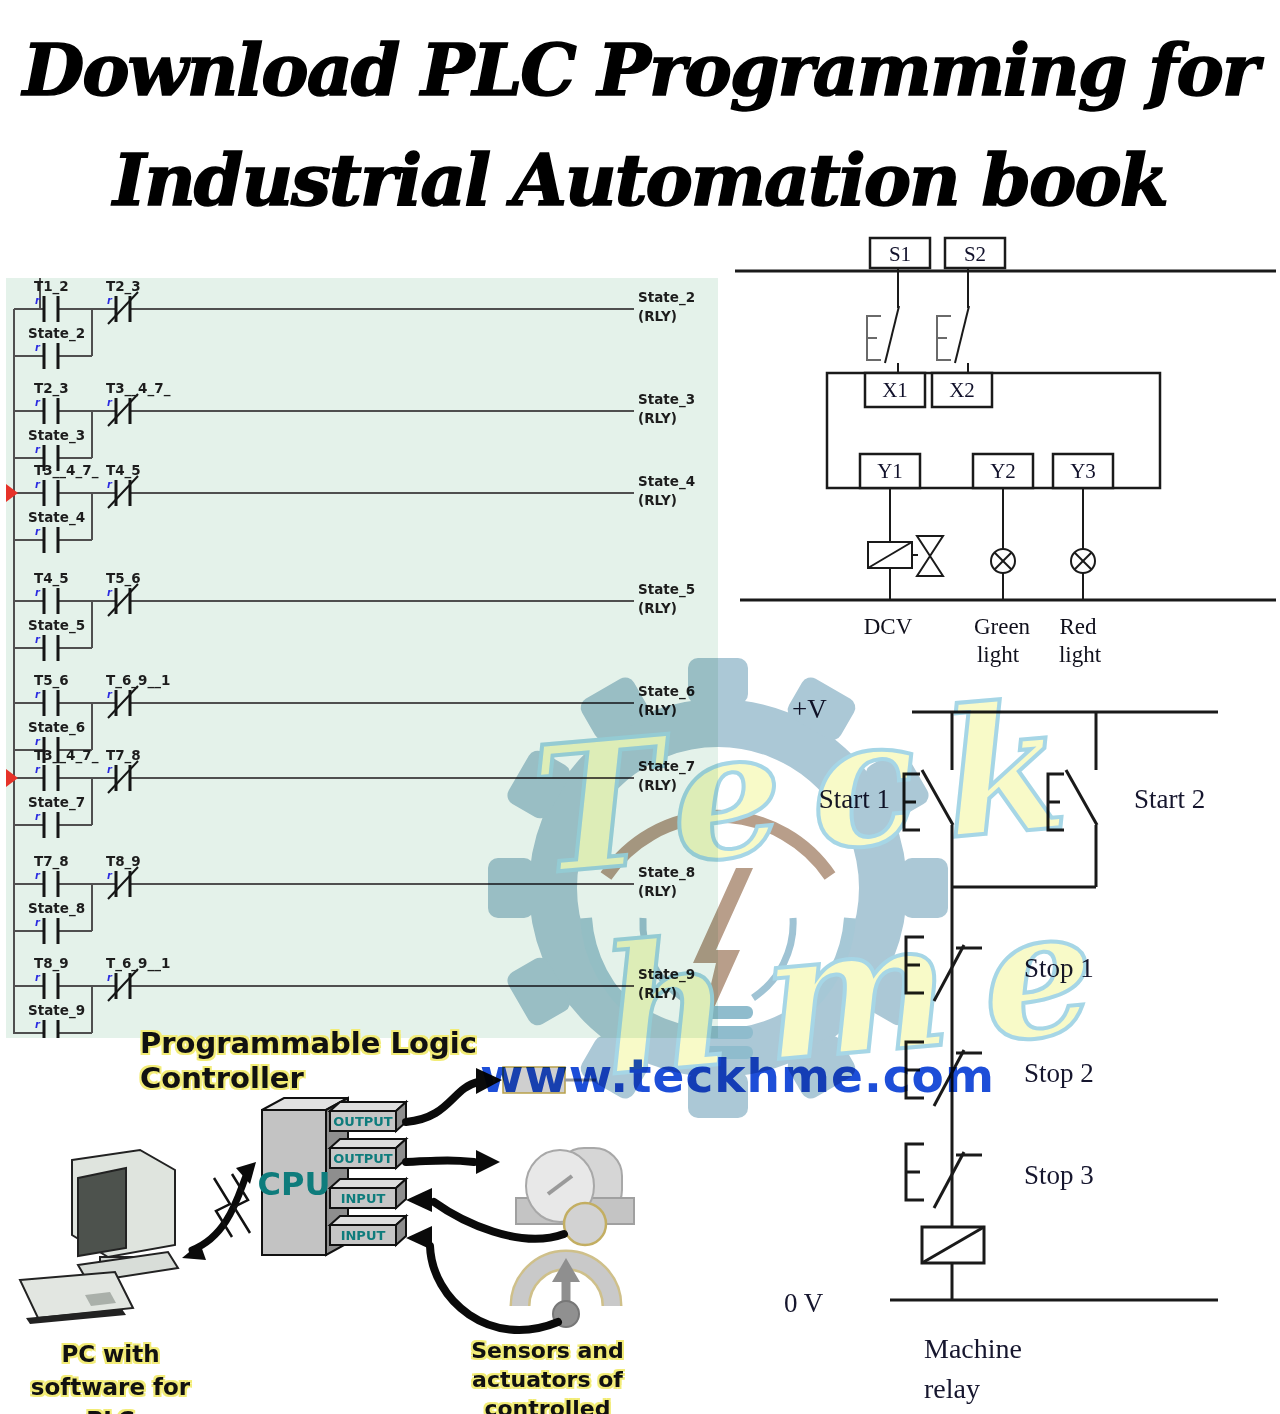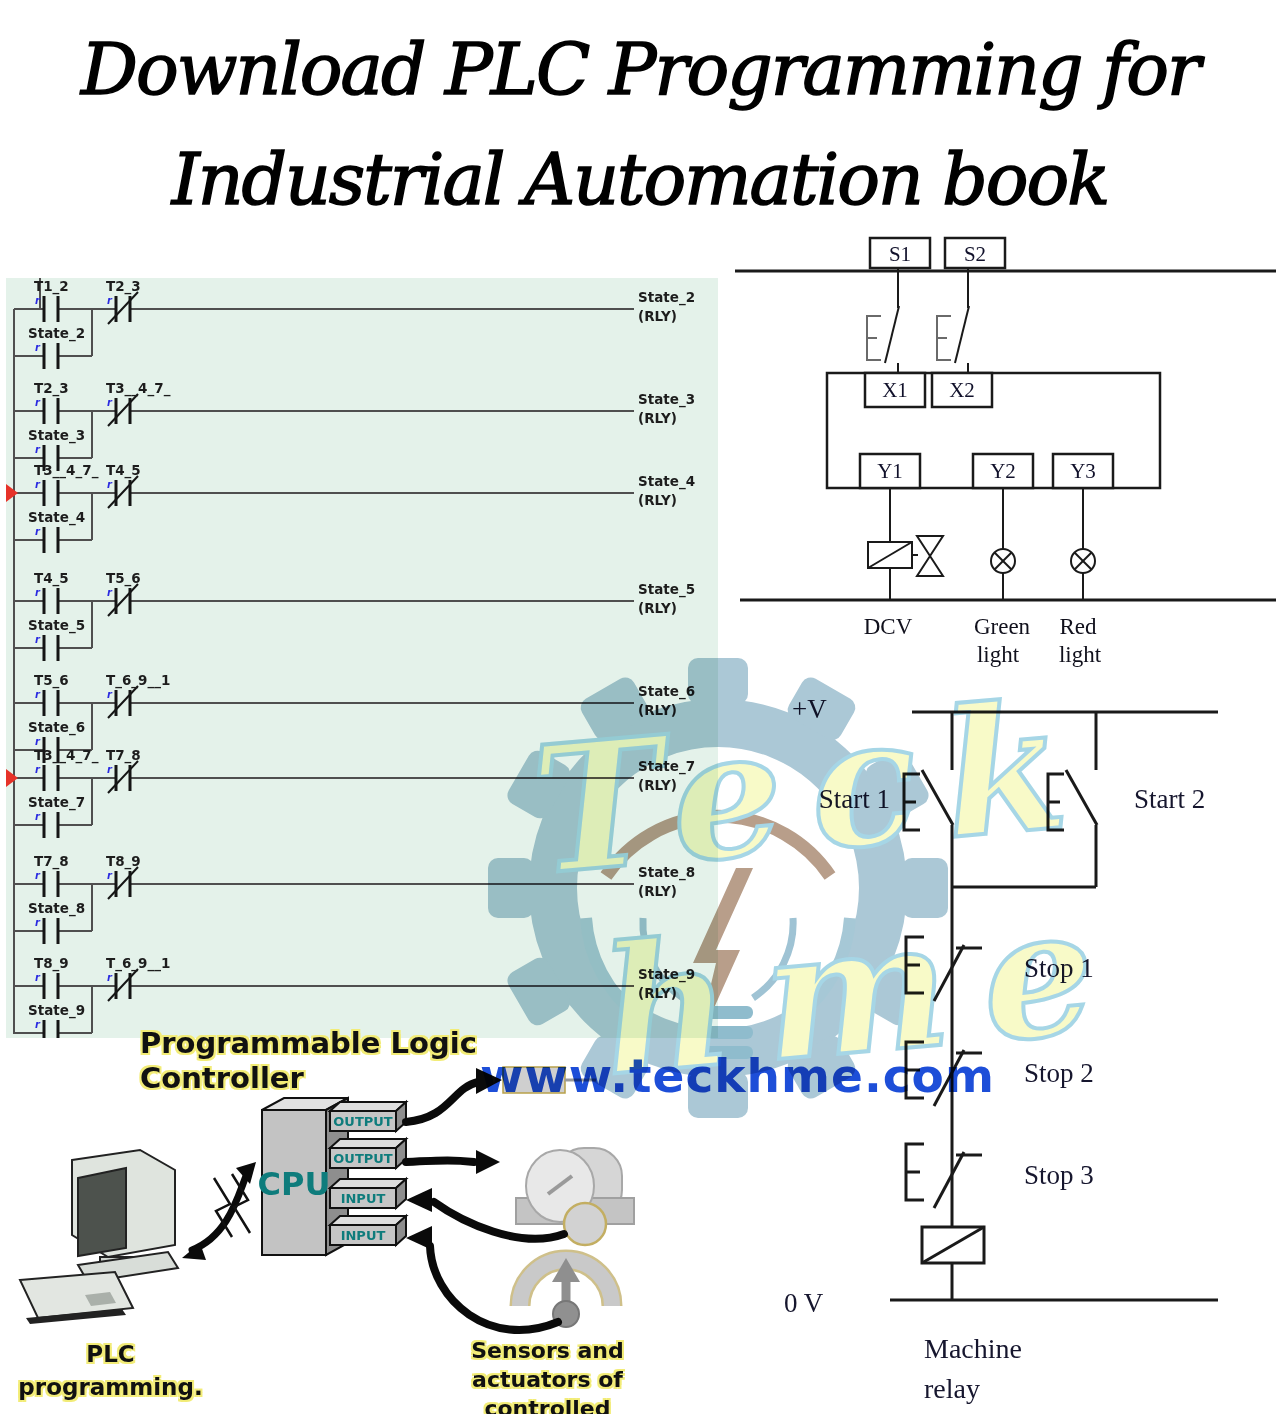--- a/index.html
+++ b/index.html
@@ -2,21 +2,21 @@
 <html><head>
 <meta charset="utf-8">
 <style>
   html,body{margin:0;padding:0;background:#ffffff;}
   #stage{position:relative;width:1280px;height:1414px;background:#ffffff;overflow:hidden;
          font-family:"DejaVu Sans",sans-serif;}
   
   .banner-top{position:absolute;left:8px;top:8px;width:1264px;height:144px;border-radius:42px;}
   .banner-bottom{position:absolute;left:96px;top:120px;width:1090px;height:124px;border-radius:0 0 38px 38px;}
   .banner-line{position:absolute;left:0;width:1280px;text-align:center;color:#000;
-               font-family:"DejaVu Serif",serif;font-style:italic;font-weight:normal;
+               font-family:"DejaVu Serif",serif;font-style:italic;font-weight:bold;
                font-size:71px;letter-spacing:-2px;-webkit-text-stroke:1.5px #000;white-space:nowrap;}
   .banner-line1{top:28px;}
   .banner-line2{top:138px;}
   
   .abs{position:absolute;}
   svg text{user-select:none;}
   .lad-label{font:bold 13.5px "DejaVu Sans",sans-serif;fill:#1d1d1d;}
   .lad-r{font:italic bold 10px "DejaVu Sans",sans-serif;fill:#2a2ae0;}
   .ser{font:23px "Liberation Serif",serif;fill:#10101c;}
   .serbox{font:21px "Liberation Serif",serif;fill:#10102a;}
@@ -421,20 +421,21 @@
     <polygon points="502,70 476,58 476,84" fill="#0a0a0a"></polygon>
     <polygon points="500,152 476,140 476,164" fill="#0a0a0a"></polygon>
     <polygon points="406,190 432,178 432,202" fill="#0a0a0a"></polygon>
     <polygon points="406,228 432,216 432,240" fill="#0a0a0a"></polygon>
   </svg>
 
   <div class="plc-title yellow-glow">
     <div>Programmable Logic Controller</div>
   </div>
   <div class="pc-caption yellow-glow">
+    <div>PC with software for</div>
     <div>PLC programming.</div>
   </div>
   <div class="sensor-caption yellow-glow">
     <div>Sensors and actuators of</div>
     <div>controlled automation</div>
 
   </div>
 
   <svg id="watermark" viewBox="0 0 714 656">
     <g id="gear-group" fill="#abc8d6">

